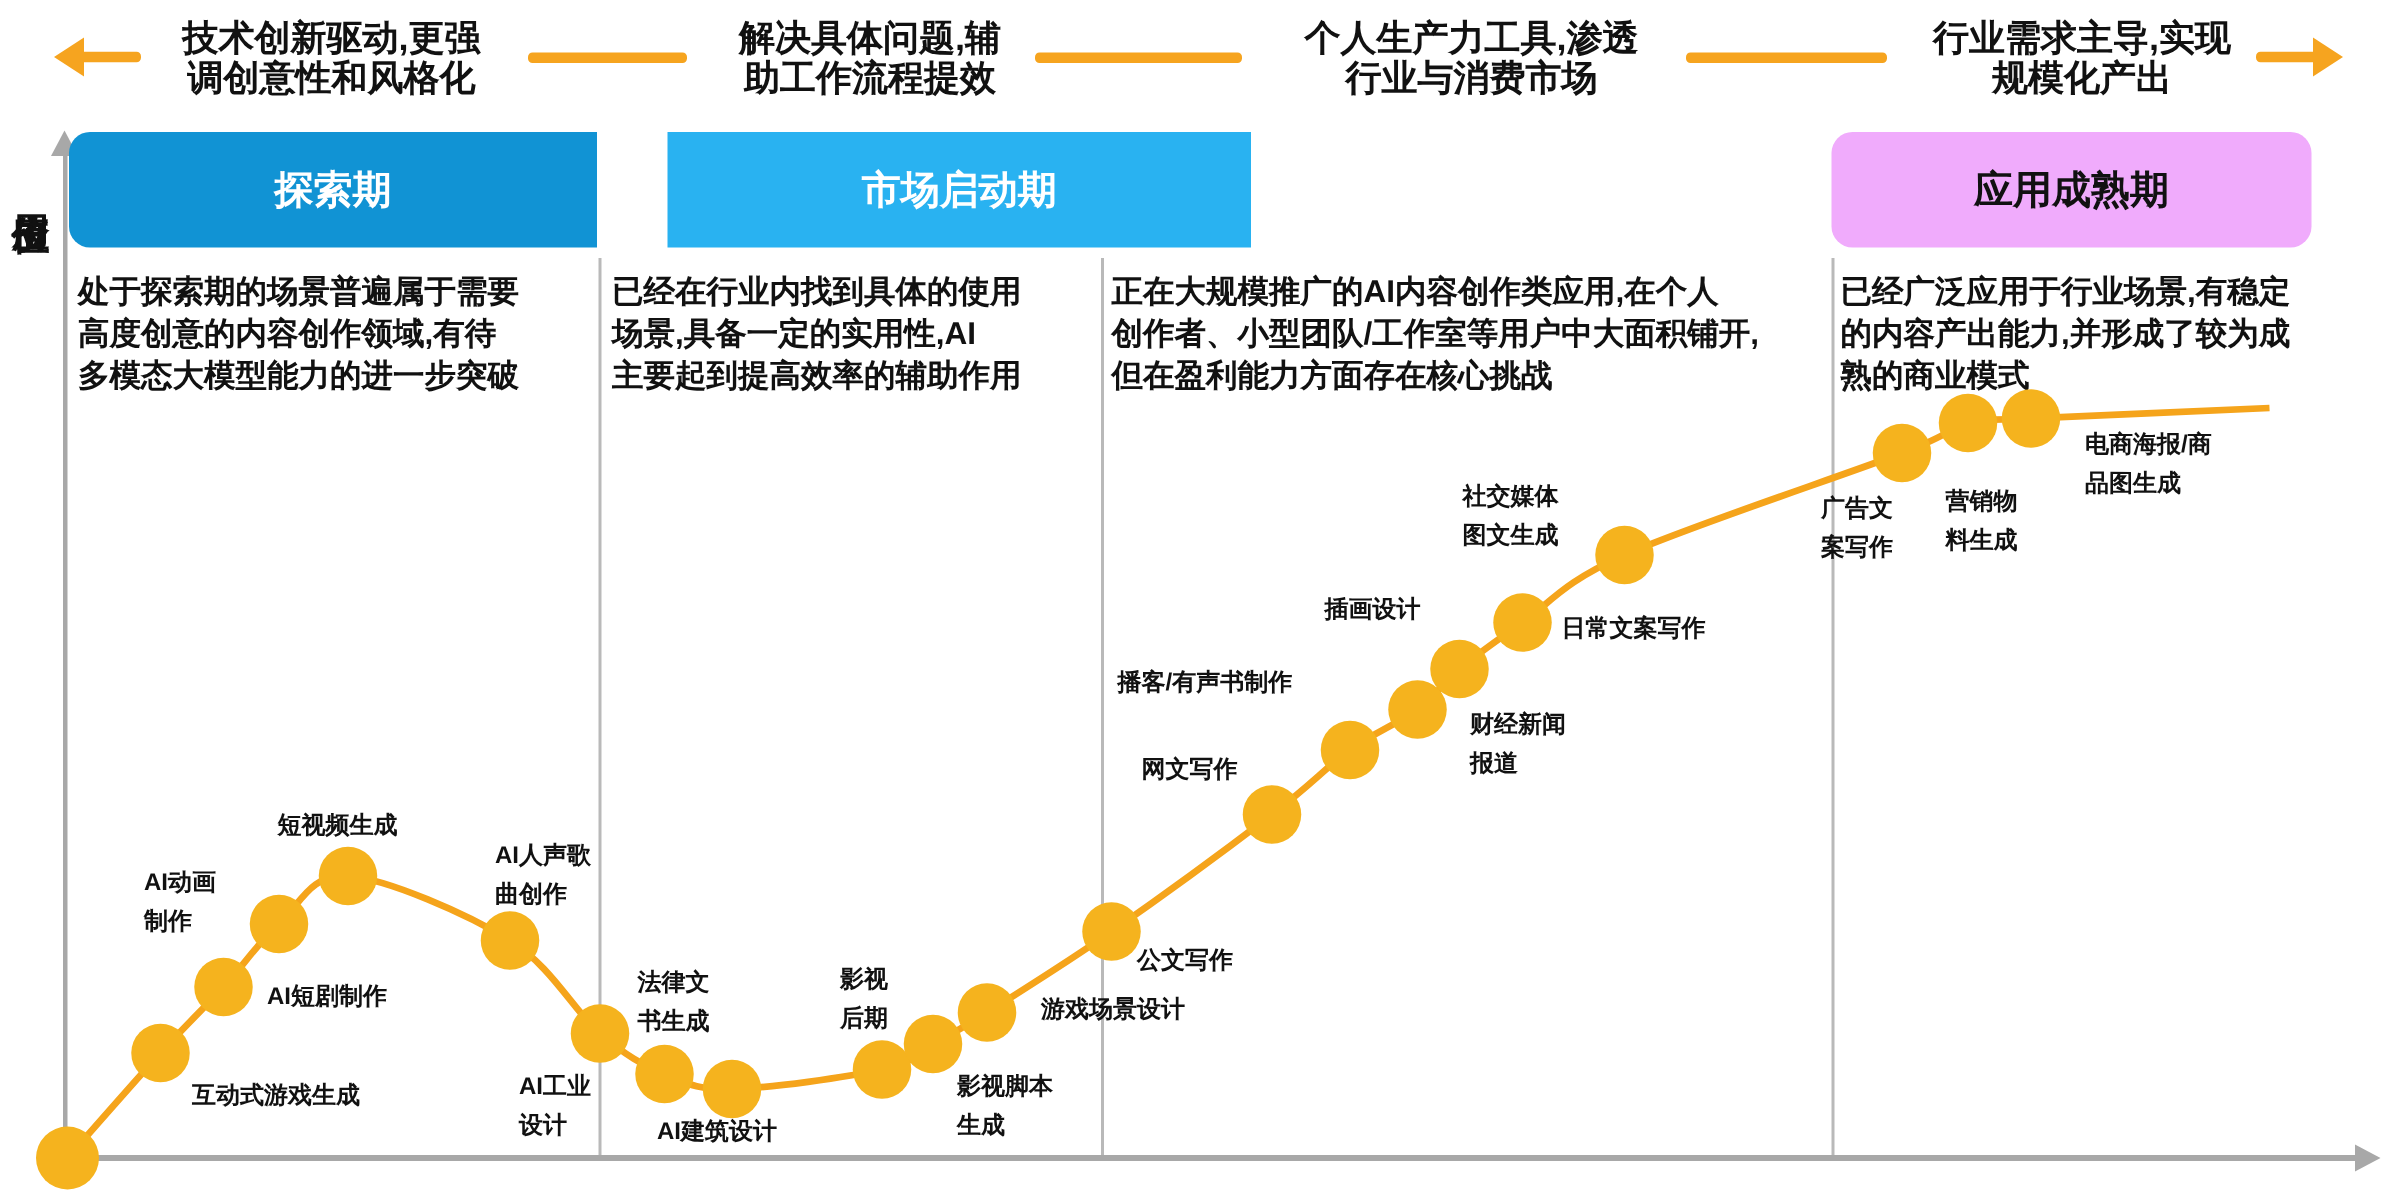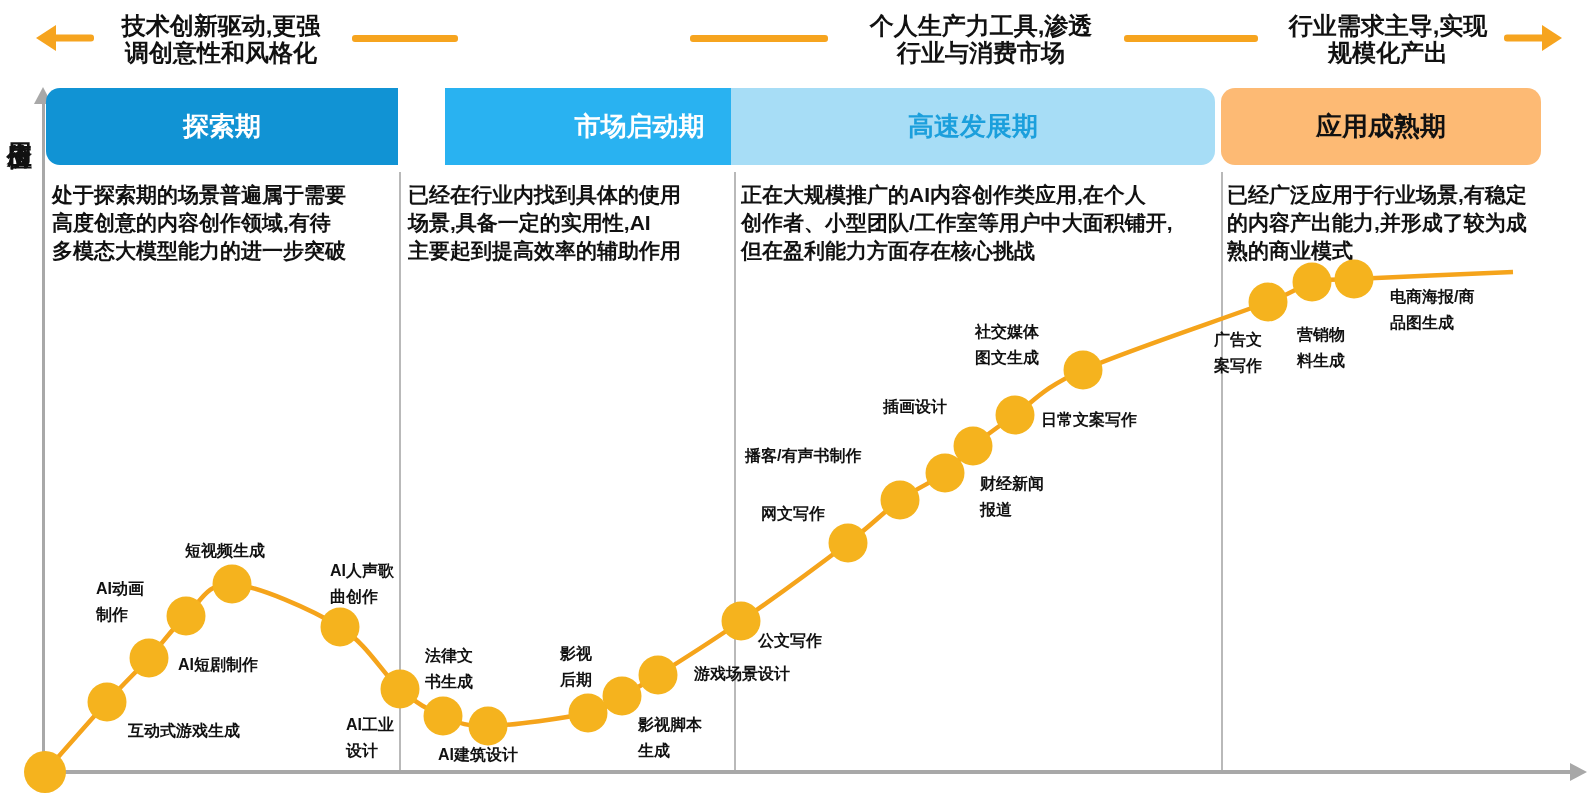--- a/index.html
+++ b/index.html
@@ -52,41 +52,42 @@
 
 <div class="canvas">
 
   <svg class="flow-arrow fa-left" width="58" height="30" viewBox="0 0 58 30" style="color: rgb(246, 164, 31);">
     <rect x="16" y="11.5" width="42" height="7" rx="3" fill="currentColor"></rect>
     <polygon points="20,2 0,15 20,28" fill="currentColor"></polygon>
   </svg>
   <div class="flow-text ft1">技术创新驱动,更强
 调创意性和风格化</div>
   <div class="flow-dash fd1" style="background: rgb(246, 164, 31);"></div>
+  <div class="flow-text ft2">解决具体问题,辅
+助工作流程提效</div>
   <div class="flow-dash fd2" style="background: rgb(246, 164, 31);"></div>
   <div class="flow-text ft3">个人生产力工具,渗透
 行业与消费市场</div>
   <div class="flow-dash fd3" style="background: rgb(246, 164, 31);"></div>
   <div class="flow-text ft4">行业需求主导,实现
 规模化产出</div>
   <svg class="flow-arrow fa-right" width="58" height="30" viewBox="0 0 58 30" style="color: rgb(246, 164, 31);">
     <rect x="0" y="11.5" width="42" height="7" rx="3" fill="currentColor"></rect>
     <polygon points="38,2 58,15 38,28" fill="currentColor"></polygon>
   </svg>
 
   <div class="y-axis-line" style="background: rgb(168, 168, 168);"></div>
   <div class="y-axis-head" style="border-bottom-color: rgb(168, 168, 168);"></div>
   <div class="y-axis-label">应用价值</div>
   <div class="x-axis-line" style="background: rgb(168, 168, 168);"></div>
   <div class="x-axis-head" style="border-left-color: rgb(168, 168, 168);"></div>
 
   <div class="phase-header ph1" style="background: rgb(17, 147, 212); color: rgb(255, 255, 255); font-family: Liberation Mono, monospace;">探索期</div>
   <div class="phase-header ph2" style="background: rgb(41, 178, 241); color: rgb(255, 255, 255);">市场启动期</div>
-  <div class="phase-header ph3" style="background: rgb(167, 221, 246); color: rgb(27, 159, 220);">高速发展期</div>
-  <div class="phase-header ph4" style="background: #fdba74; color: rgb(17, 17, 17);">应用成熟期</div>
+  <div class="phase-header ph4" style="background: #f0abfc; color: rgb(17, 17, 17);">应用成熟期</div>
 
   <div class="phase-desc pd1">处于探索期的场景普遍属于需要
 高度创意的内容创作领域,有待
 多模态大模型能力的进一步突破</div>
   <div class="phase-desc pd2">已经在行业内找到具体的使用
 场景,具备一定的实用性,AI
 主要起到提高效率的辅助作用</div>
   <div class="phase-desc pd3">正在大规模推广的AI内容创作类应用,在个人
 创作者、小型团队/工作室等用户中大面积铺开,
 但在盈利能力方面存在核心挑战</div>

